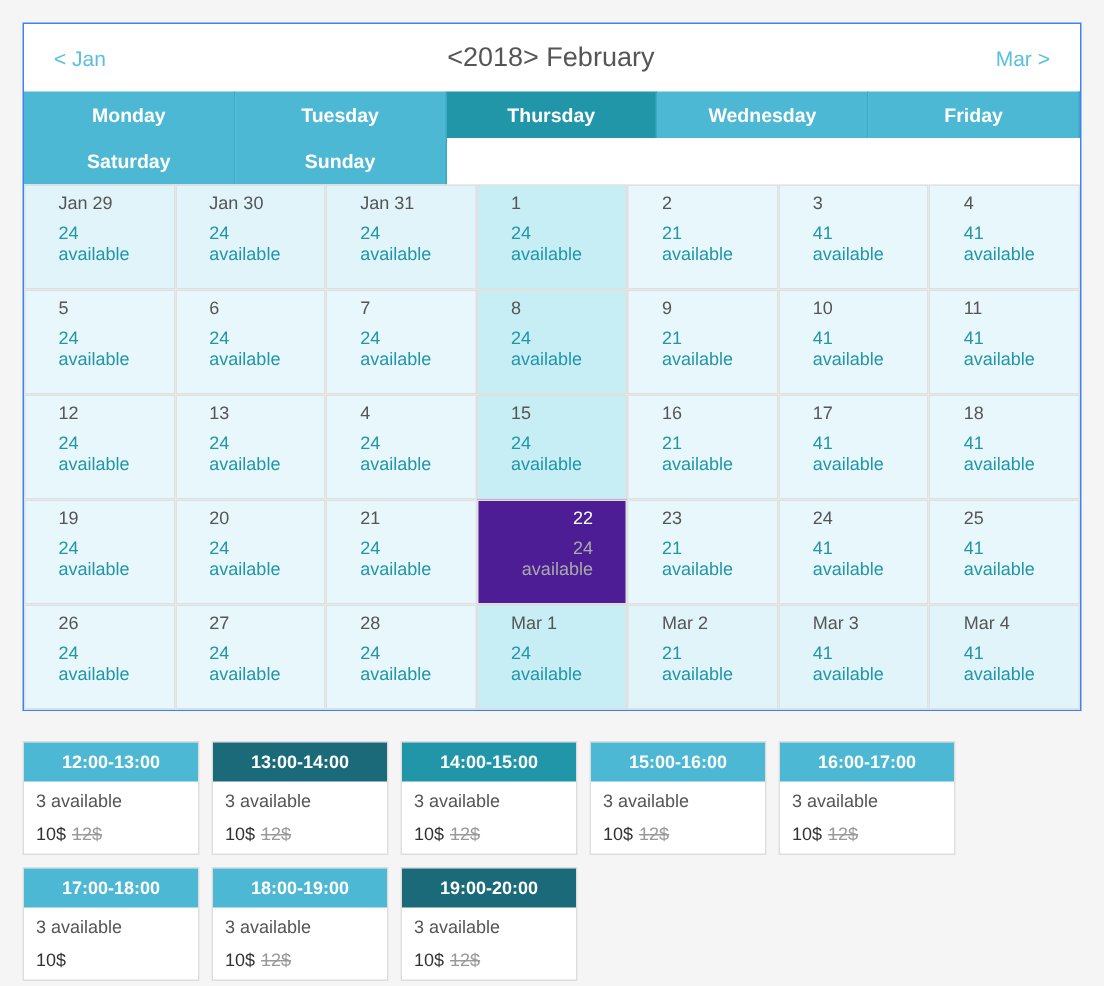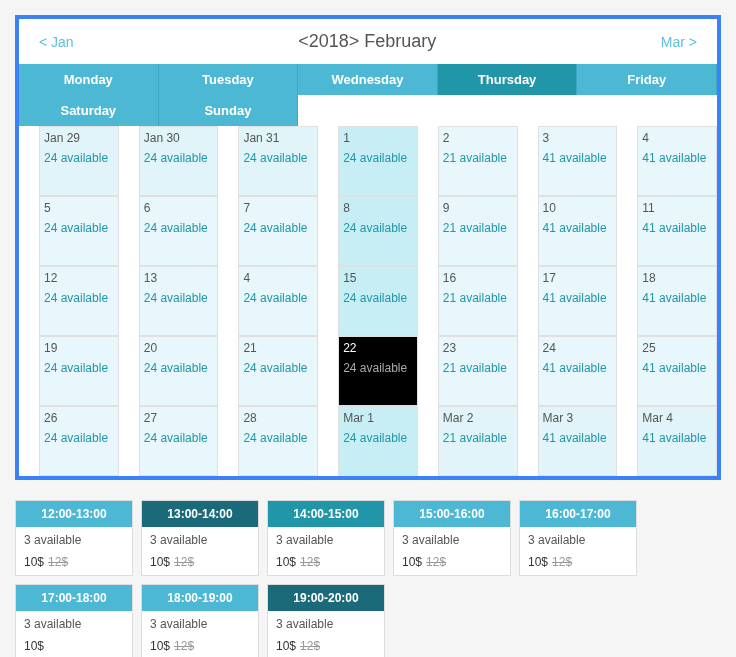--- a/index.html
+++ b/index.html
@@ -5,21 +5,21 @@
     * { box-sizing: border-box; margin: 0; padding: 0; }
     body {
       font-family: Arial, sans-serif;
       background: #f5f5f5;
       padding: 15px;
       font-size: 13px;
       color: #333;
     }
     .calendar-container {
       background: white;
-      border: 4px solid #3b82f6;
+      border: 1px solid #3b82f6;
       max-width: 710px;
     }
     .cal-header {
       display: flex;
       justify-content: space-between;
       align-items: center;
       padding: 12px 20px;
       background: white;
     }
     .cal-header .nav-link {
@@ -48,33 +48,33 @@
     .cal-weekdays .day-header.thursday {
       background: #2196a8;
     }
     .cal-grid {
       display: grid;
       grid-template-columns: repeat(7, 1fr);
     }
     .cal-cell {
       border: 1px solid #e0e0e0;
       min-height: 70px;
-      padding: 4px 4px;
+      padding: 4px 22px;
       background: #e8f7fb;
-      margin-left: 20px;
     }
     .cal-cell.other-month {
       background: #e0f4f9;
     }
     .cal-cell.thursday-col {
       background: #c8eef5;
     }
     .cal-cell.selected-day {
-      background: #000000;
+      background: #4c1d95;
       color: white;
+      text-align: right;
     }
     .cal-cell.selected-day .date-num {
       color: white;
     }
     .cal-cell.selected-day .avail-text {
       color: #aaa;
     }
     .date-num {
       font-size: 12px;
       color: #555;
@@ -168,22 +168,22 @@
 
 <div class="calendar-container">
   <div class="cal-header">
     <a href="#" class="nav-link">&lt; Jan</a>
     <span class="month-title">&lt;2018&gt; February</span>
     <a href="#" class="nav-link">Mar &gt;</a>
   </div>
   <div class="cal-weekdays">
   <div class="day-header">Monday</div>
       <div class="day-header">Tuesday</div>
+      <div class="day-header thursday">Thursday</div>
       <div class="day-header">Wednesday</div>
-      <div class="day-header thursday">Thursday</div>
       <div class="day-header">Friday</div>
       <div class="day-header">Saturday</div>
       <div class="day-header">Sunday</div>
     </div>
   <div class="cal-grid">
   <div class="cal-cell other-month">
         <span class="date-num">Jan 29</span>
         <span class="avail-text">24 available</span>
       </div>
       <div class="cal-cell other-month">

